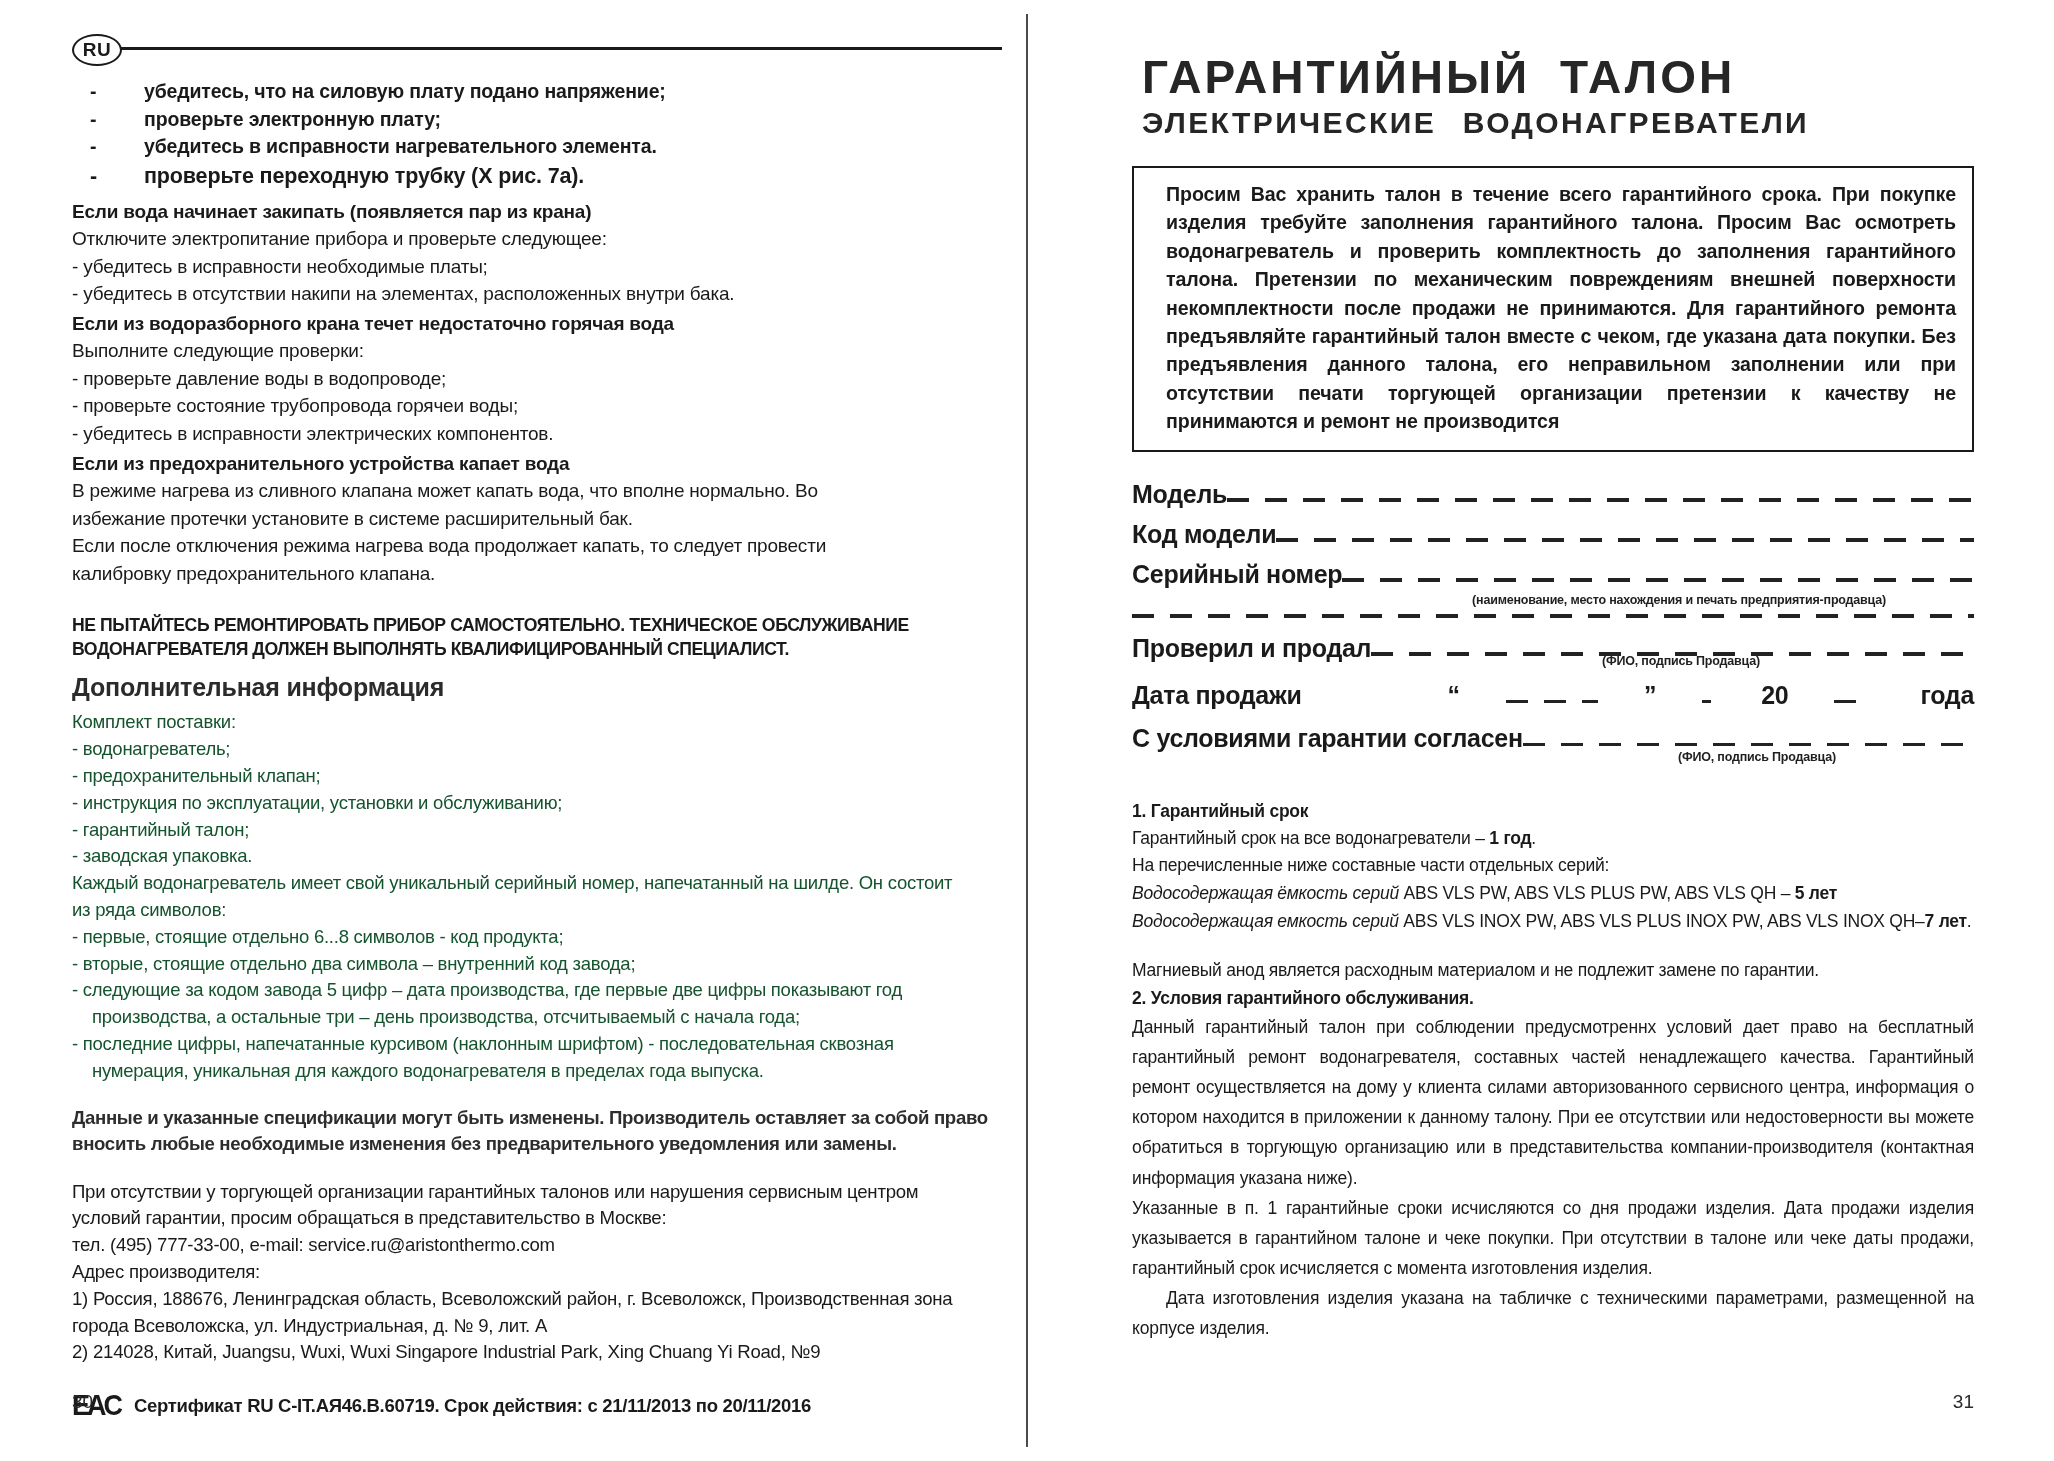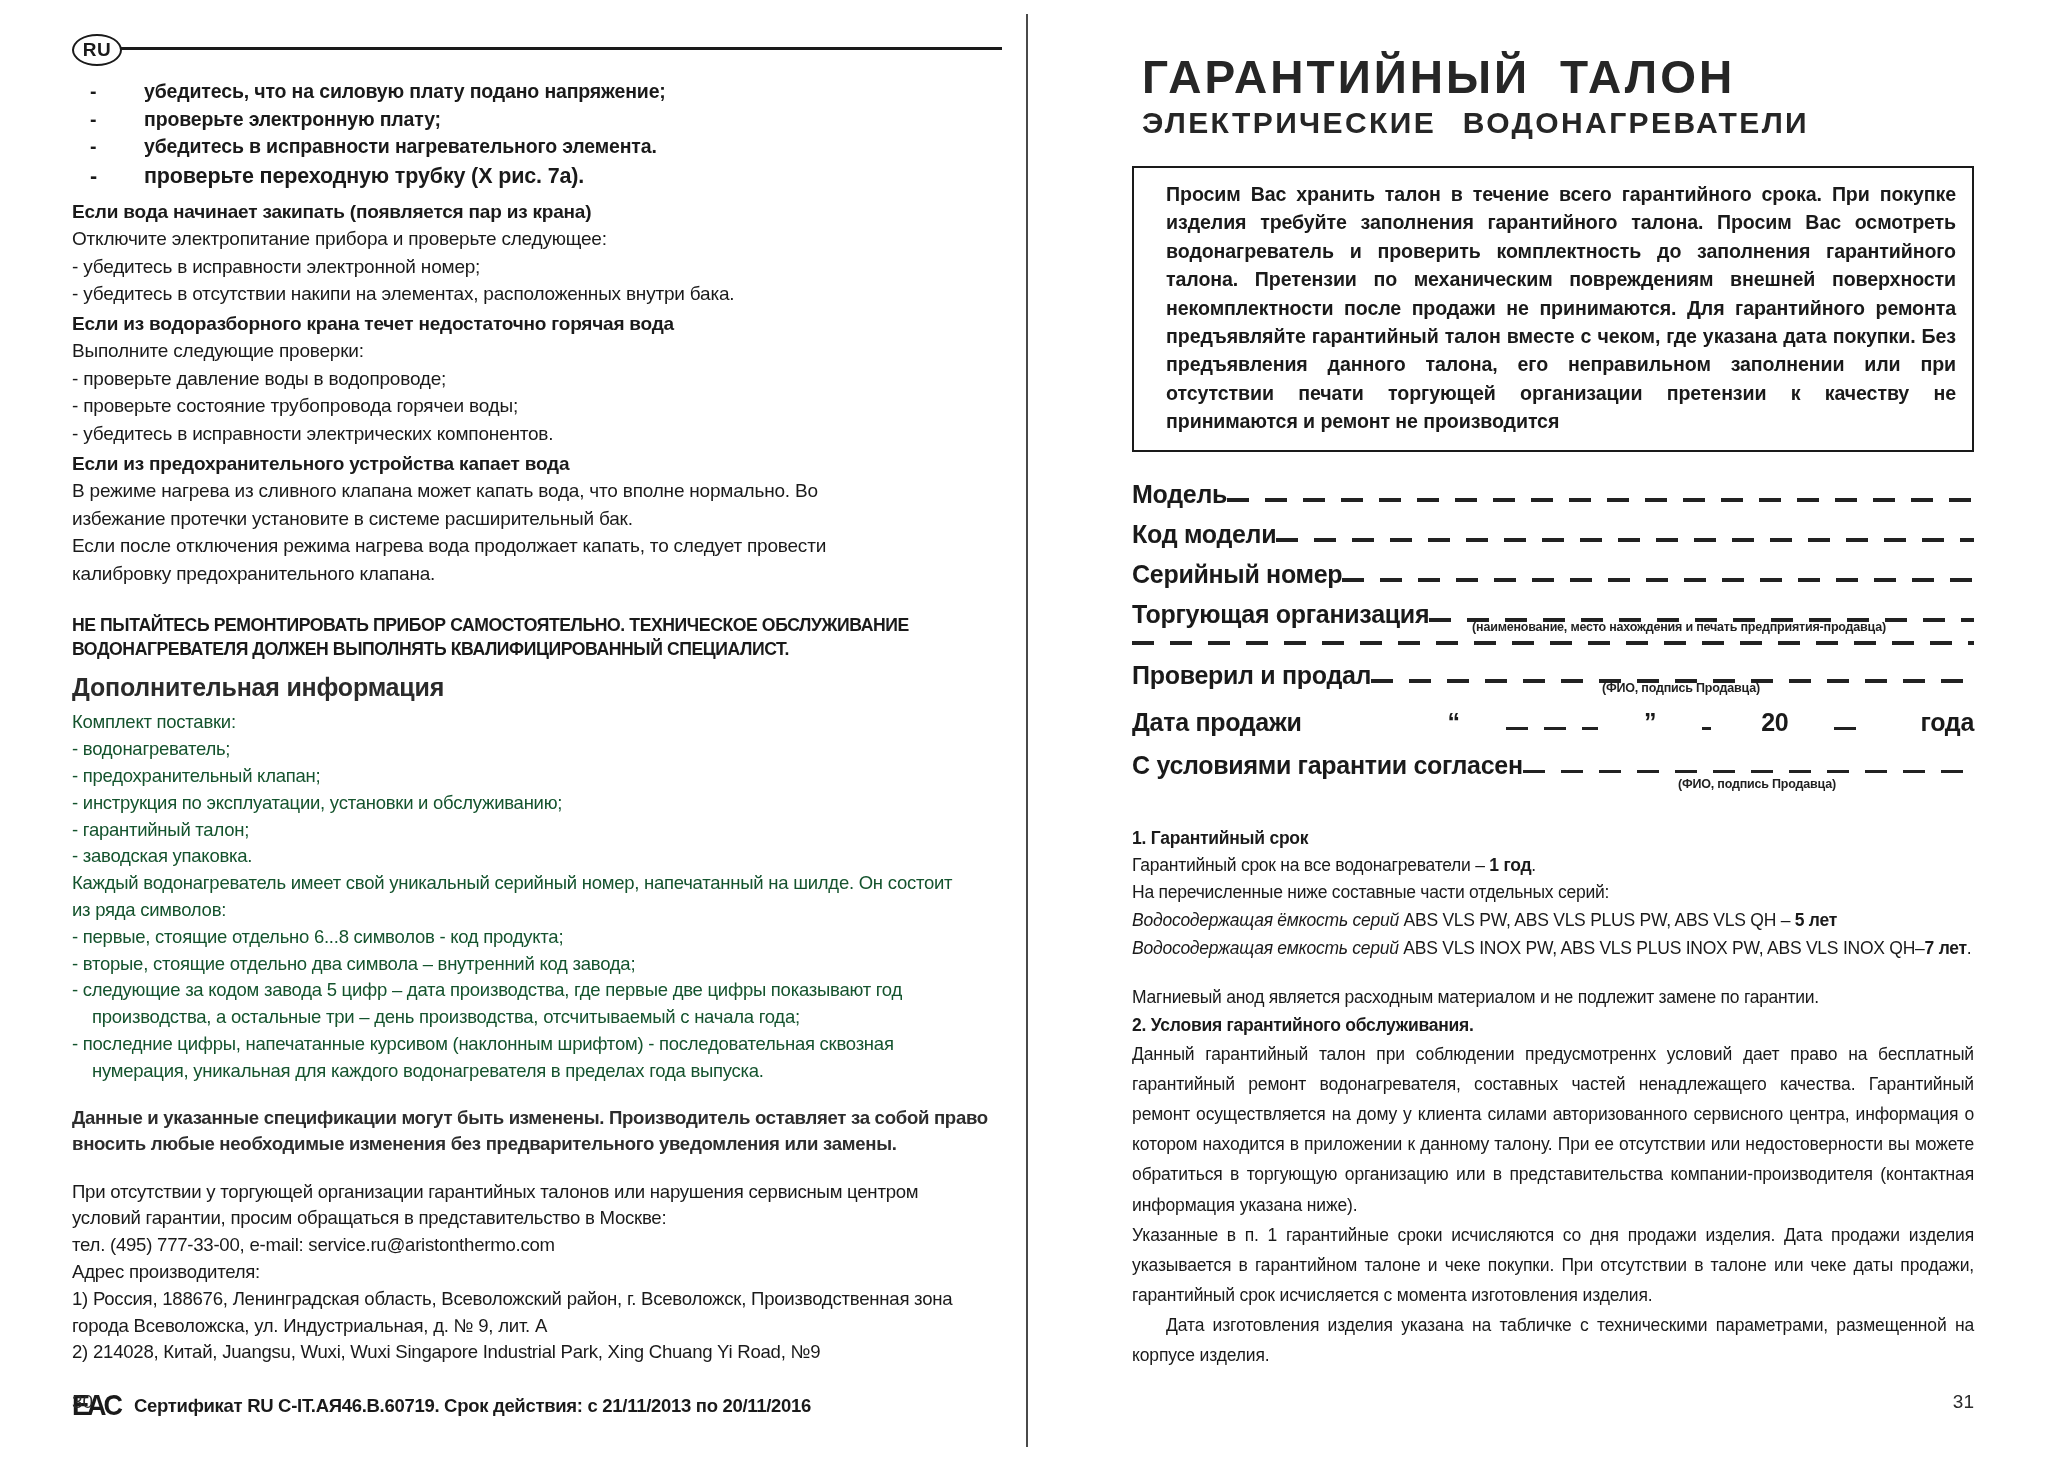--- a/index.html
+++ b/index.html
@@ -296,21 +296,21 @@
       </div>
       <div class="dash-row big">
         <span class="bullet">-</span>
         <span>проверьте переходную трубку (Х рис. 7а).</span>
       </div>
     </div>
 
     <div>
       <div class="sec-head">Если вода начинает закипать (появляется пар из крана)</div>
       <div class="body-line">Отключите электропитание прибора и проверьте следующее:</div>
-      <div class="body-line">- убедитесь в исправности электронной номер;</div>
+      <div class="body-line">- убедитесь в исправности необходимые платы;</div>
       <div class="body-line">- убедитесь в отсутствии накипи на элементах, расположенных внутри бака.</div>
       <div class="sec-head">Если из водоразборного крана течет недостаточно горячая вода</div>
       <div class="body-line">Выполните следующие проверки:</div>
       <div class="body-line">- проверьте давление воды в водопроводе;</div>
       <div class="body-line">- проверьте состояние трубопровода горячеи воды;</div>
       <div class="body-line">- убедитесь в исправности электрических компонентов.</div>
       <div class="sec-head">Если из предохранительного устройства капает вода</div>
       <div class="body-line">В режиме нагрева из сливного клапана может капать вода, что вполне нормально. Во</div>
       <div class="body-line">избежание протечки установите в системе расширительный бак.</div>
       <div class="body-line">Если после отключения режима нагрева вода продолжает капать, то следует провести</div>
@@ -386,24 +386,20 @@
       <div class="form-row">
         <span class="form-label">Код модели</span>
         <span class="dotted-fill"></span>
       </div>
 
       <div class="form-row">
         <span class="form-label">Серийный номер</span>
         <span class="dotted-fill"></span>
       </div>
 
-      <div class="form-row" style="margin-bottom:2px;">
-        <span class="form-label">Торгующая организация</span>
-        <span class="dotted-fill"></span>
-      </div>
       <div class="hint-row">
         <span class="sp" style="width:340px;"></span>
         <span class="hint">(наименование, место нахождения и печать предприятия-продавца)</span>
       </div>
       <div class="tail-dashes"></div>
 
       <div class="form-row" style="margin-bottom:2px;">
         <span class="form-label">Проверил и продал</span>
         <span class="dotted-fill"></span>
       </div>

